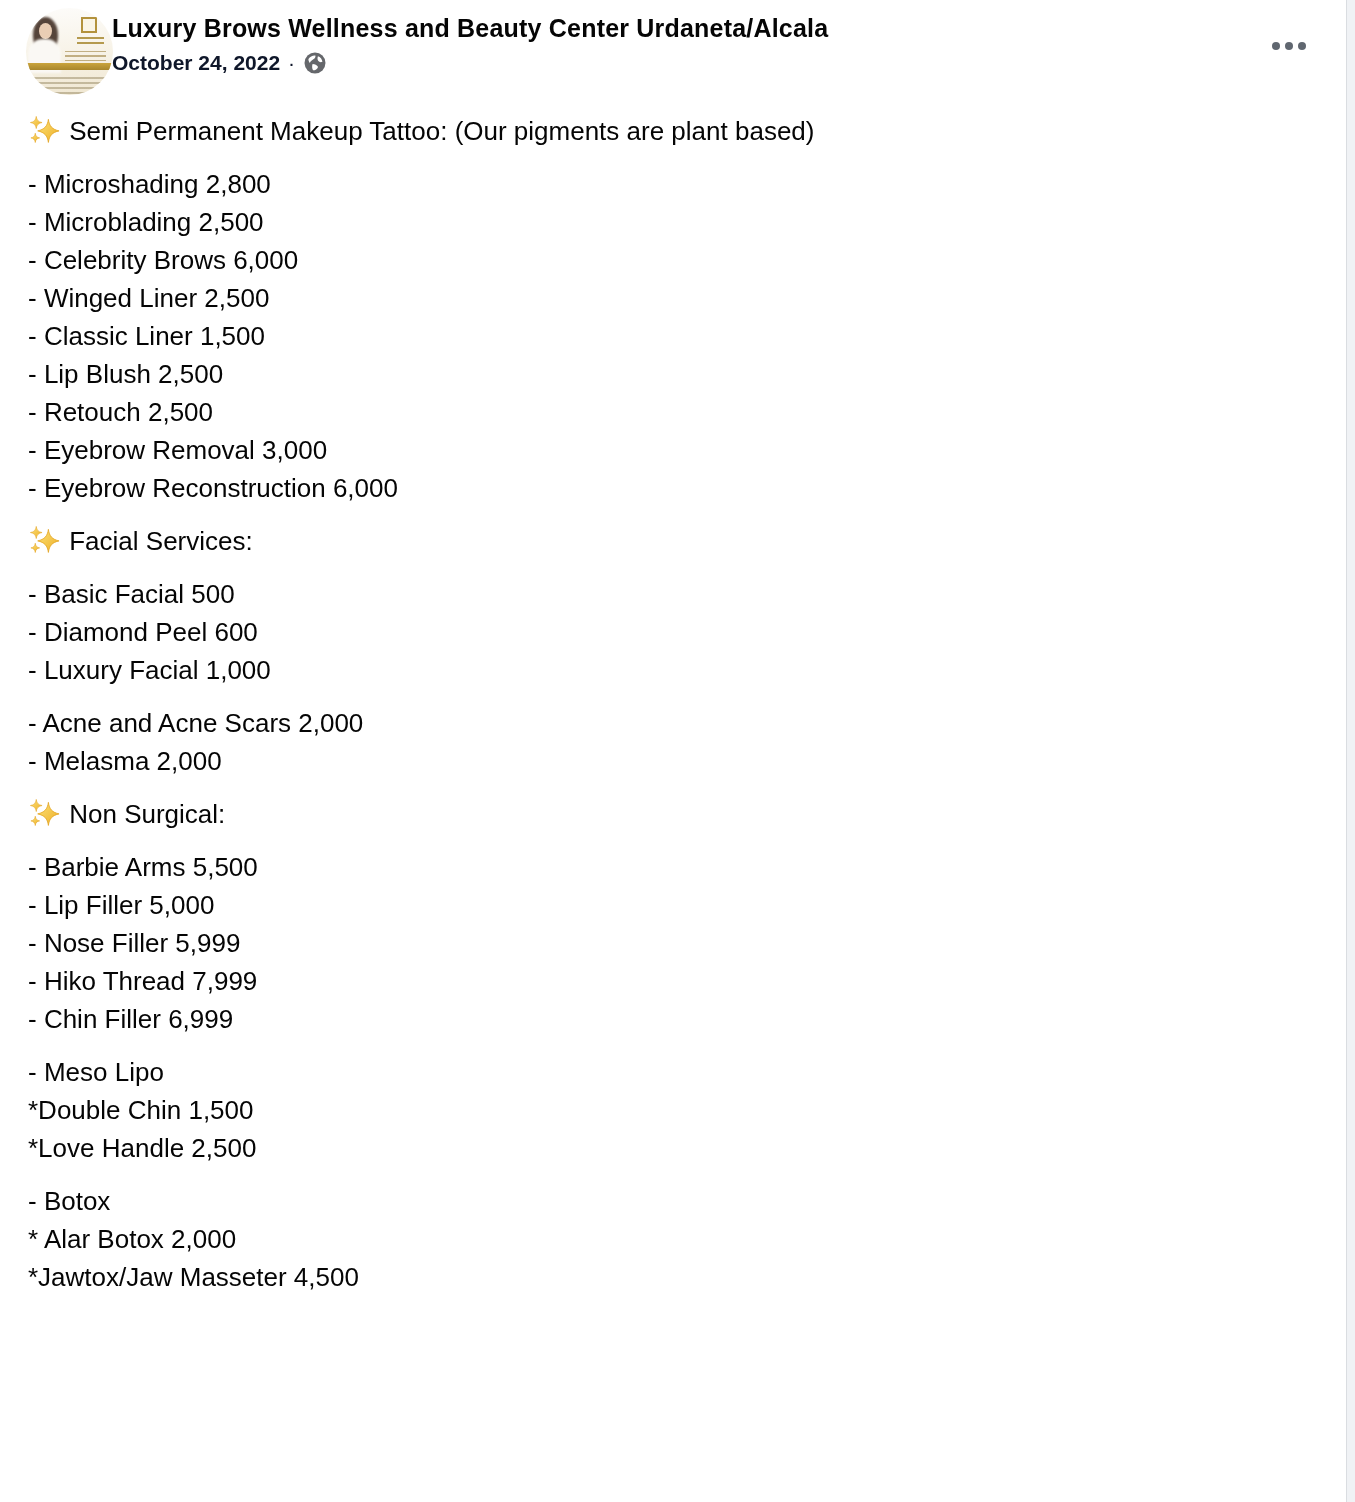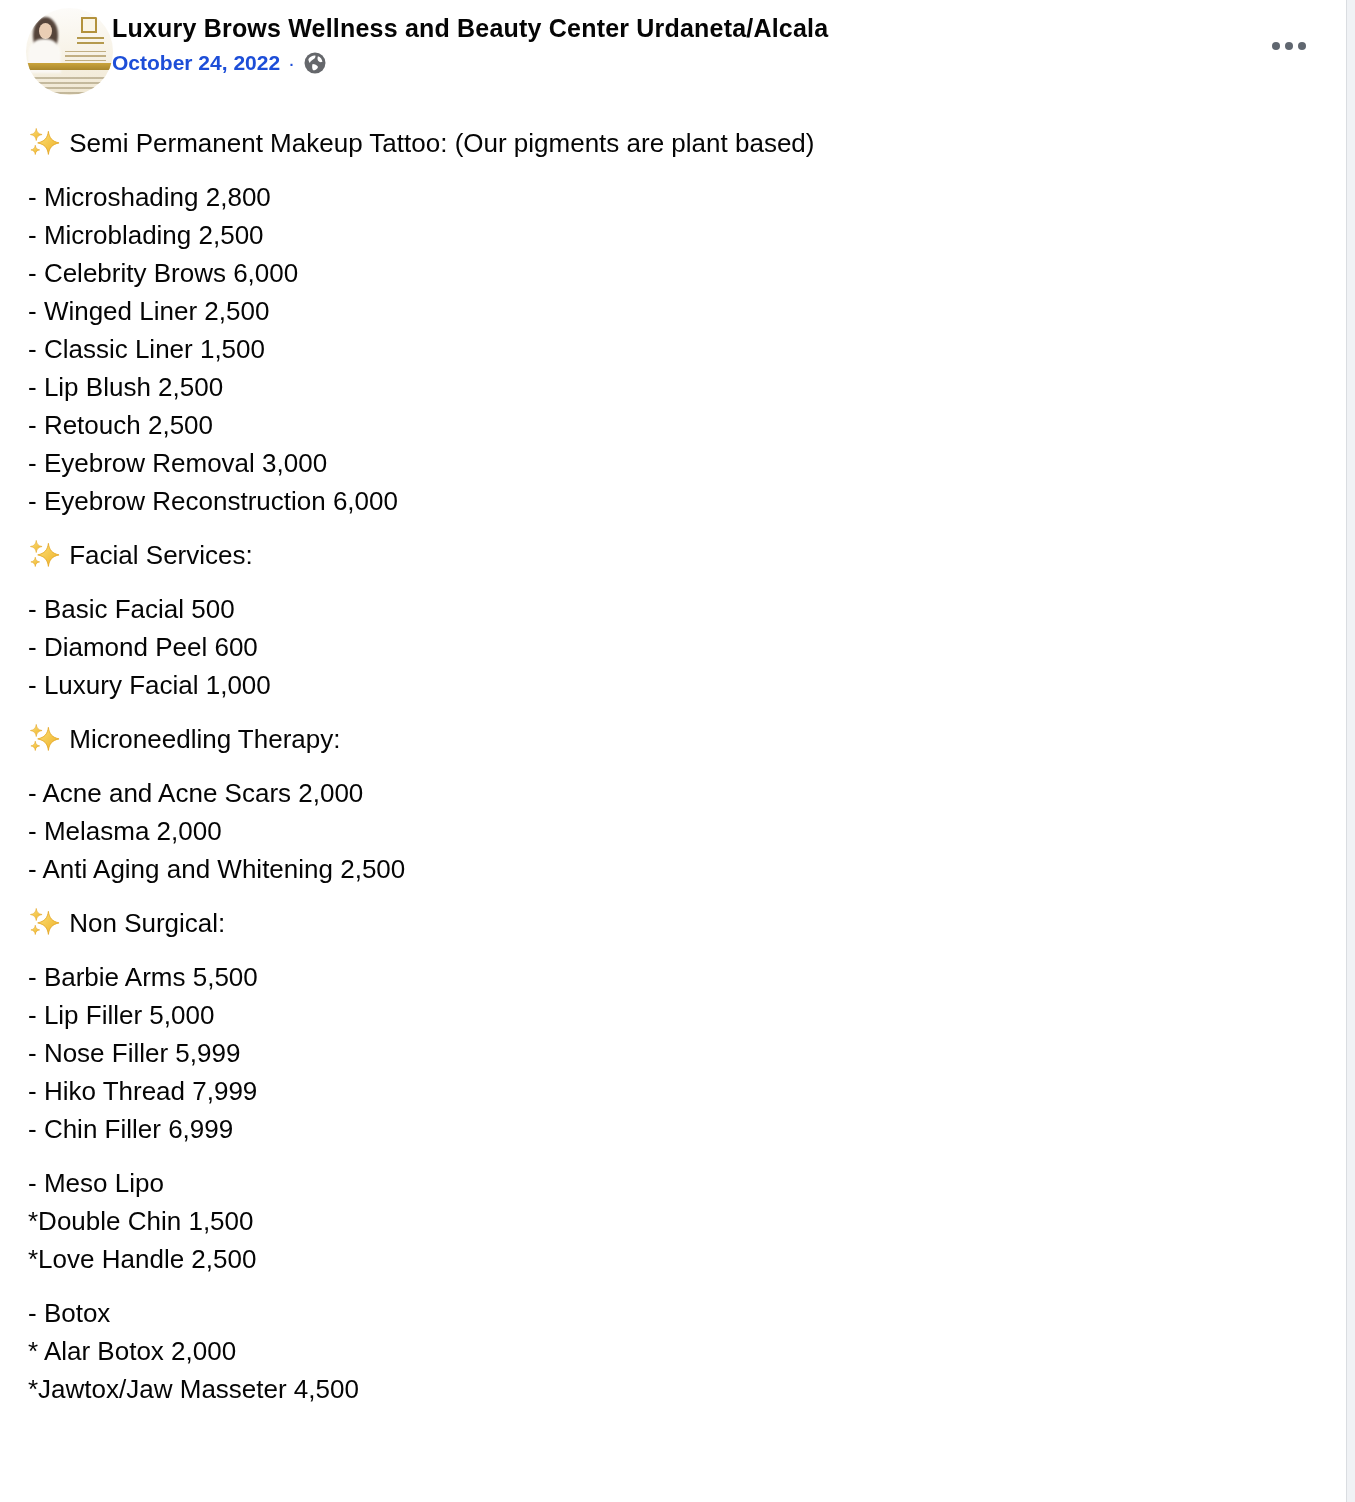--- a/index.html
+++ b/index.html
@@ -44,40 +44,40 @@
   .av-list { left: 8px; top: 67px; width: 71px; height: 19px;
     background: repeating-linear-gradient(0deg, rgba(140,125,85,.45) 0 1.5px, transparent 1.5px 5px); }
   .header-text { position: absolute; left: 112px; top: 13px; }
   .author {
     font-size: 25px; font-weight: 700; color: #050505;
     line-height: 31px; letter-spacing: .2px; cursor: pointer;
   }
   .date-row {
     margin-top: 5px;
     display: flex; align-items: center; gap: 8px;
-    color: #1d4ed8; font-size: 21px; font-weight: 700; line-height: 27px;
+    color: #0f172a; font-size: 21px; font-weight: 700; line-height: 27px;
   }
   .date-row .date { cursor: pointer; font-weight: 700; }
   .sep { font-weight: 400; }
   .globe { display: inline-flex; }
   .menu {
     position: absolute; top: 24px; right: 34px;
     width: 46px; height: 44px;
     display: flex; align-items: center; justify-content: center; gap: 5px;
     border-radius: 22px; cursor: pointer;
   }
   .menu .dot { width: 8px; height: 8px; border-radius: 50%; background: #606770; }
   
   .post-text {
     padding: 6px 28px 0 28px;
     font-size: 26px;
     line-height: 38px;
     color: #050505;
   }
-  .para { margin: 16px 0 15px 0; }
+  .para { margin: 4px 0 15px 0; }
   .sparkle-icon {
     display: inline-block;
     width: 33px; height: 33px;
     vertical-align: -7px;
     margin-right: 1px;
   }
 </style>
 </head>
 <body>
 
@@ -159,36 +159,22 @@
     <path fill="url(#gold-grad)" stroke="#E3A31F" stroke-width="0.6" d="M8.5 2.5 C9 6.5 10.8 8.2 14.5 8.8 C10.8 9.4 9 11.1 8.5 15 C8 11.1 6.2 9.4 2.5 8.8 C6.2 8.2 8 6.5 8.5 2.5 Z"></path>
     <path fill="url(#gold-grad)" stroke="#E3A31F" stroke-width="0.6" d="M7.5 19.8 C7.9 22.9 9.2 24.1 12 24.6 C9.2 25.1 7.9 26.3 7.5 29.4 C7.1 26.3 5.8 25.1 3 24.6 C5.8 24.1 7.1 22.9 7.5 19.8 Z"></path>
   </svg>
 <span>Facial Services:</span></div>
       <div class="para">
         <div>- Basic Facial 500</div>
         <div>- Diamond Peel 600</div>
         <div>- Luxury Facial 1,000</div>
       </div>
       <div class="para">
-  <svg class="sparkle-icon" viewBox="0 0 34 34" aria-hidden="true">
-    <defs>
-      <linearGradient id="gold-grad" x1="0" y1="0" x2="1" y2="1">
-        <stop offset="0" stop-color="#FCE27A"></stop>
-        <stop offset="1" stop-color="#EDAE24"></stop>
-      </linearGradient>
-    </defs>
-    <path fill="url(#gold-grad)" stroke="#E3A31F" stroke-width="0.8" d="M21 5.5 C22 12.7 25 15.8 32 17.4 C25 19 22 22.1 21 29.3 C20 22.1 17 19 10 17.4 C17 15.8 20 12.7 21 5.5 Z"></path>
-    <path fill="url(#gold-grad)" stroke="#E3A31F" stroke-width="0.6" d="M8.5 2.5 C9 6.5 10.8 8.2 14.5 8.8 C10.8 9.4 9 11.1 8.5 15 C8 11.1 6.2 9.4 2.5 8.8 C6.2 8.2 8 6.5 8.5 2.5 Z"></path>
-    <path fill="url(#gold-grad)" stroke="#E3A31F" stroke-width="0.6" d="M7.5 19.8 C7.9 22.9 9.2 24.1 12 24.6 C9.2 25.1 7.9 26.3 7.5 29.4 C7.1 26.3 5.8 25.1 3 24.6 C5.8 24.1 7.1 22.9 7.5 19.8 Z"></path>
-  </svg>
-<span>Microneedling Therapy:</span></div>
-      <div class="para">
         <div>- Acne and Acne Scars 2,000</div>
         <div>- Melasma 2,000</div>
-        <div>- Anti Aging and Whitening 2,500</div>
       </div>
       <div class="para">
   <svg class="sparkle-icon" viewBox="0 0 34 34" aria-hidden="true">
     <defs>
       <linearGradient id="gold-grad" x1="0" y1="0" x2="1" y2="1">
         <stop offset="0" stop-color="#FCE27A"></stop>
         <stop offset="1" stop-color="#EDAE24"></stop>
       </linearGradient>
     </defs>
     <path fill="url(#gold-grad)" stroke="#E3A31F" stroke-width="0.8" d="M21 5.5 C22 12.7 25 15.8 32 17.4 C25 19 22 22.1 21 29.3 C20 22.1 17 19 10 17.4 C17 15.8 20 12.7 21 5.5 Z"></path>

